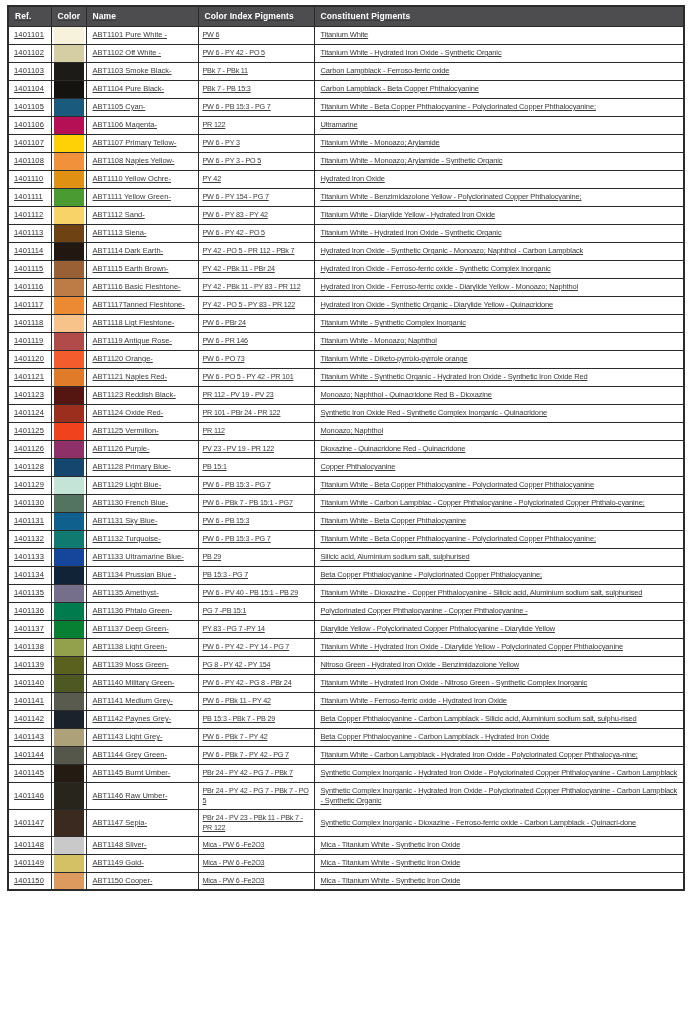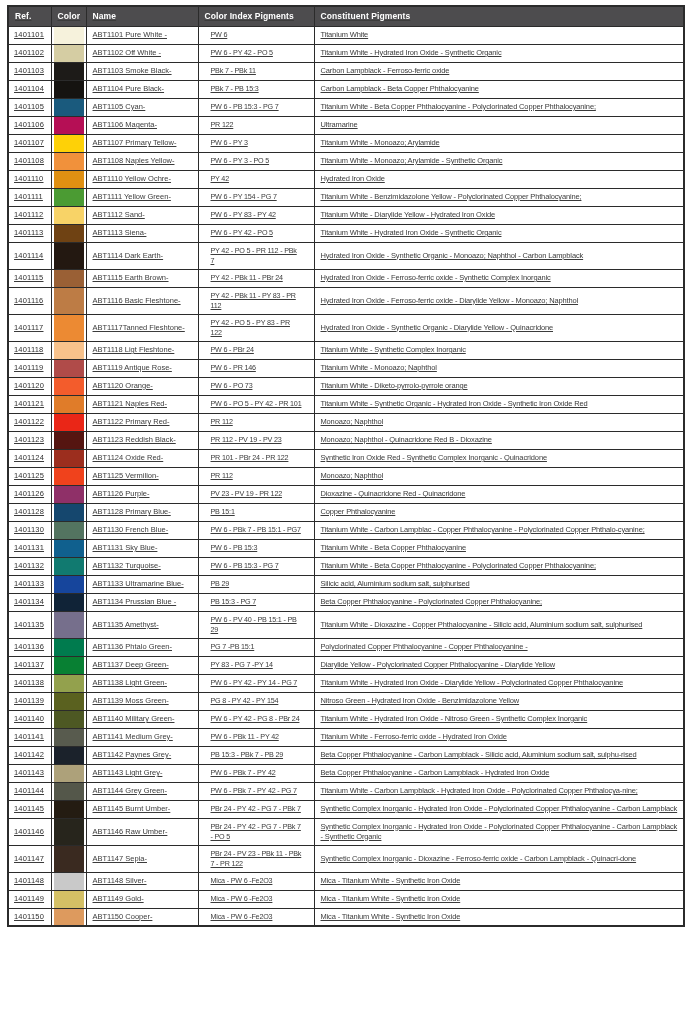--- a/index.html
+++ b/index.html
@@ -49,21 +49,21 @@
     height:18px;
     font-size:7.5px;
     line-height:10px;
     padding:3px 6px;
   }
   td.ref{font-size:7.5px;letter-spacing:.2px;padding-left:5px;color:#2e2e2e;}
   td.colorcell{position:relative;padding:0;}
   td.colorcell .swatch{
     position:absolute;top:0;bottom:0;left:2px;right:2px;
   }
-  td.ci{font-size:7.2px;letter-spacing:-.2px;padding:3px 12px;}
+  td.ci{font-size:7.2px;letter-spacing:-.2px;padding:3px 4px;}
   td.cp{font-size:7.5px;letter-spacing:-.15px;padding:3px 2px 3px 6px;}
 </style>
 </head>
 <body>
 
 <div class="page">
   <table>
     <colgroup>
       <col class="c-ref">
         <col class="c-color">
@@ -255,29 +255,20 @@
         <tr>
     <td class="ref">1401121</td>
     <td class="colorcell">
       <div class="swatch" style="background: rgb(224, 124, 41);"></div>
     </td>
     <td class="name">ABT1121 Naples Red-</td>
     <td class="ci">PW 6 - PO 5 - PY 42 - PR 101</td>
     <td class="cp">Titanium White  - Synthetic Organic - Hydrated Iron Oxide - Synthetic Iron Oxide Red</td>
   </tr>
         <tr>
-    <td class="ref">1401122</td>
-    <td class="colorcell">
-      <div class="swatch" style="background: rgb(234, 38, 23);"></div>
-    </td>
-    <td class="name">ABT1122 Primary Red-</td>
-    <td class="ci">PR 112</td>
-    <td class="cp">Monoazo; Naphthol</td>
-  </tr>
-        <tr>
     <td class="ref">1401123</td>
     <td class="colorcell">
       <div class="swatch" style="background: rgb(85, 21, 17);"></div>
     </td>
     <td class="name">ABT1123 Reddish Black-</td>
     <td class="ci">PR 112 - PV 19 - PV 23</td>
     <td class="cp">Monoazo; Naphthol  - Quinacridone Red B - Dioxazine</td>
   </tr>
         <tr>
     <td class="ref">1401124</td>
@@ -307,20 +298,29 @@
     <td class="cp">Dioxazine -  Quinacridone Red - Quinacridone</td>
   </tr>
         <tr>
     <td class="ref">1401128</td>
     <td class="colorcell">
       <div class="swatch" style="background: rgb(21, 71, 110);"></div>
     </td>
     <td class="name">ABT1128 Primary Blue-</td>
     <td class="ci">PB 15:1</td>
     <td class="cp">Copper Phthalocyanine</td>
+  </tr>
+        <tr>
+    <td class="ref">1401129</td>
+    <td class="colorcell">
+      <div class="swatch" style="background: rgb(197, 228, 216);"></div>
+    </td>
+    <td class="name">ABT1129 Light Blue-</td>
+    <td class="ci">PW 6 - PB 15:3 - PG 7</td>
+    <td class="cp">Titanium White - Beta Copper Phthalocyanine -  Polyclorinated Copper Phthalocyanine</td>
   </tr>
         <tr>
     <td class="ref">1401130</td>
     <td class="colorcell">
       <div class="swatch" style="background: rgb(83, 116, 96);"></div>
     </td>
     <td class="name">ABT1130 French Blue-</td>
     <td class="ci">PW 6 - PBk 7 - PB 15:1 - PG7</td>
     <td class="cp">Titanium White -  Carbon Lampblac - Copper Phthalocyanine -  Polyclorinated Copper Phthalo-cyanine;</td>
   </tr>

